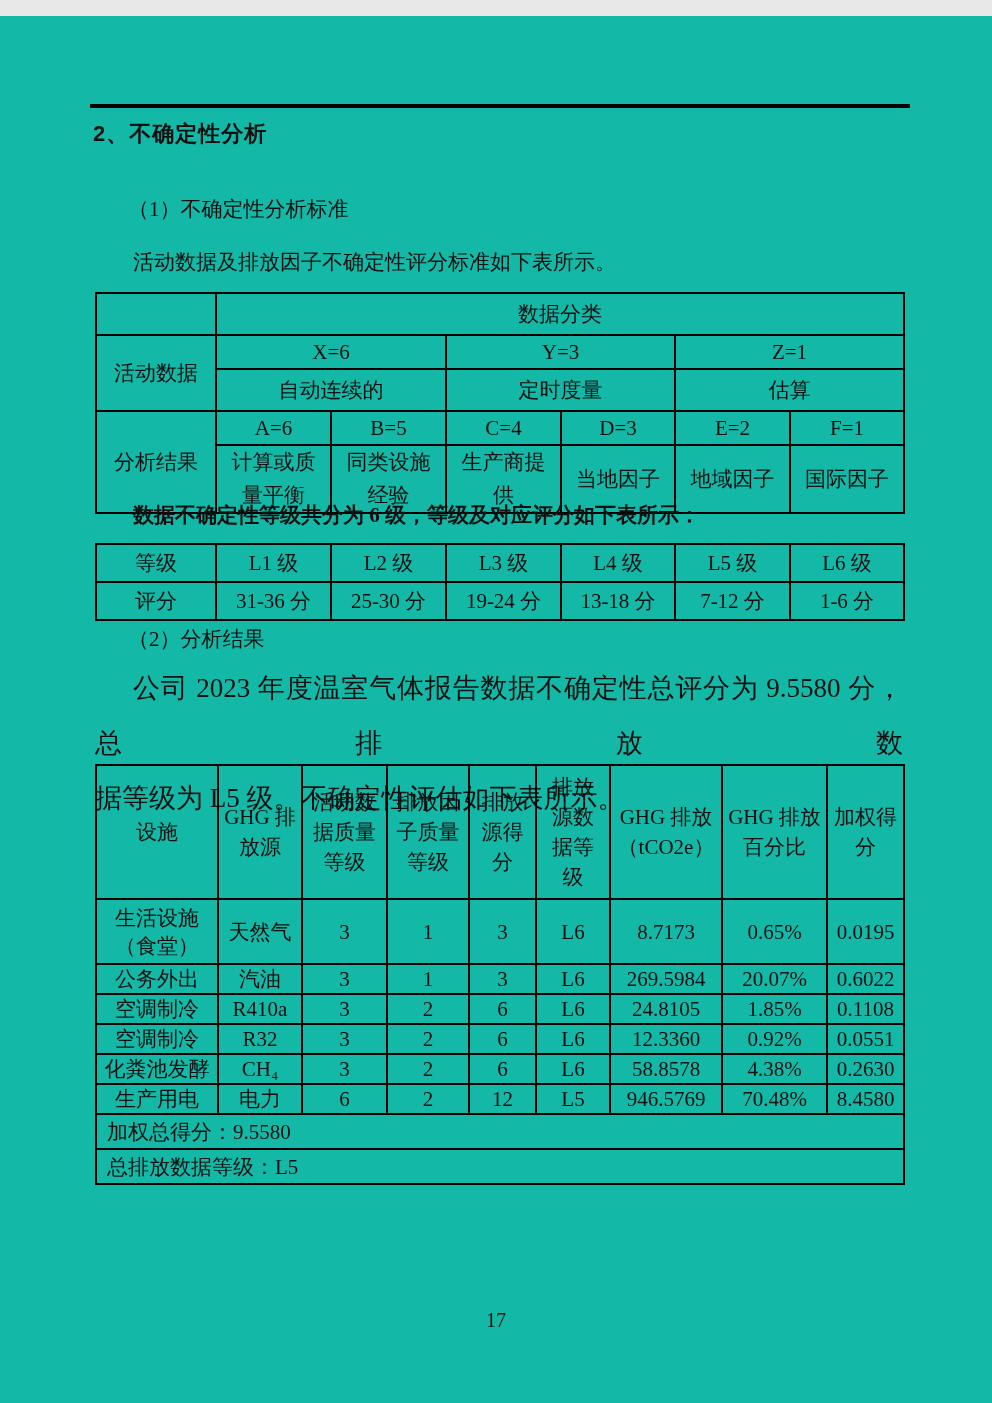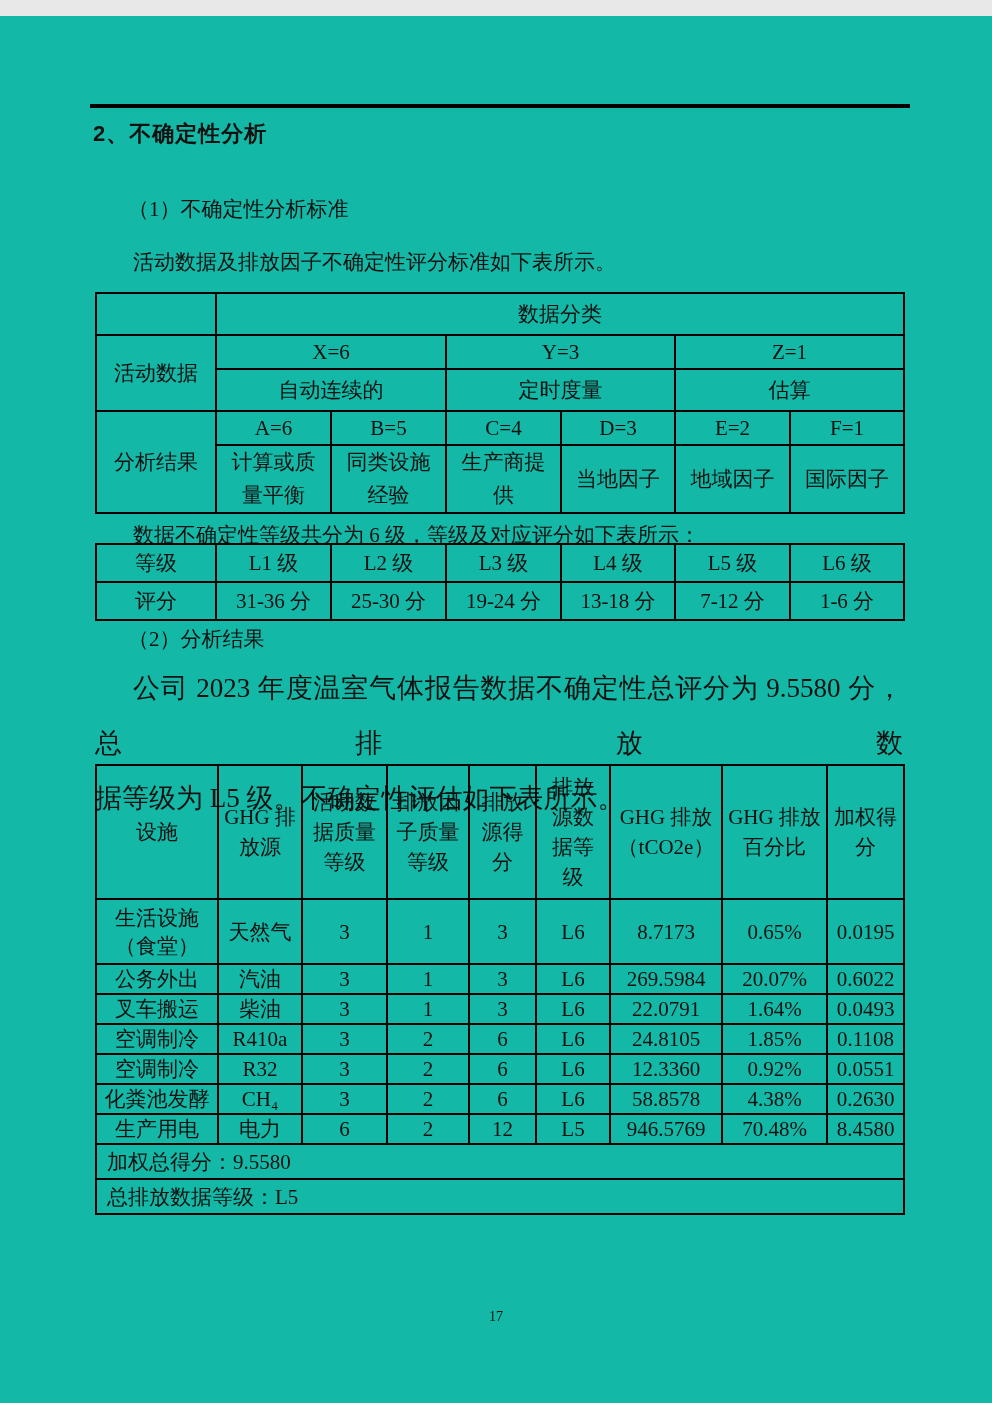--- a/index.html
+++ b/index.html
@@ -19,21 +19,21 @@
   .h1{
     position:absolute;left:93px;top:103px;margin:0;
     font-family:"Liberation Sans","DejaVu Sans",sans-serif;
     font-size:22px;font-weight:700;letter-spacing:1px;line-height:30px;
   }
   .sec-title{position:absolute;left:128px;font-size:21px;line-height:27px;}
   .s1{top:180px;}
   .s2{top:610px;}
   .body-line{position:absolute;left:133px;font-size:21px;line-height:27px;}
   .intro{top:233px;}
-  .between{top:506px;}
+  .between{top:486px;font-weight:bold;}
 
   .para{position:absolute;left:95px;top:645px;width:808px;font-size:27px;line-height:55px;}
   .pl1{text-indent:38px;text-align:justify;text-align-last:justify;}
   .pl2{text-align:left;}
 
   table.t{
     position:absolute;left:95px;border-collapse:collapse;table-layout:fixed;
   }
   table.t td,table.t th{
     border:2px solid #000;
@@ -59,21 +59,21 @@
   
   .t3{top:748px;width:808px;}
   .t3 .hrow{height:134px;}
   .t3 .hrow th{line-height:30px;}
   .t3 .r59{height:65px;}
   .t3 .r59 td{line-height:28px;}
   .t3 .r34{height:22px;}
   .t3 .rfoot{height:35px;}
   .t3 .rfoot td{text-align:left;padding-left:10px;border-radius:14px;}
 
-  .pageno{position:absolute;left:0;top:1293px;width:992px;text-align:center;font-size:14px;}
+  .pageno{position:absolute;left:0;top:1293px;width:992px;text-align:center;font-size:20px;}
 </style>
 </head>
 <body>
 
 <div class="page">
 
   <div class="top-rule"></div>
 
   <h1 class="h1">2、不确定性分析</h1>
 
@@ -224,31 +224,20 @@
       <td>汽油</td>
       <td>3</td>
       <td>1</td>
       <td>3</td>
       <td>L6</td>
       <td>269.5984</td>
       <td>20.07%</td>
       <td>0.6022</td>
     </tr>
     <tr class="r34">
-      <td>叉车搬运</td>
-      <td>柴油</td>
-      <td>3</td>
-      <td>1</td>
-      <td>3</td>
-      <td>L6</td>
-      <td>22.0791</td>
-      <td>1.64%</td>
-      <td>0.0493</td>
-    </tr>
-    <tr class="r34">
       <td>空调制冷</td>
       <td>R410a</td>
       <td>3</td>
       <td>2</td>
       <td>6</td>
       <td>L6</td>
       <td>24.8105</td>
       <td>1.85%</td>
       <td>0.1108</td>
     </tr>

